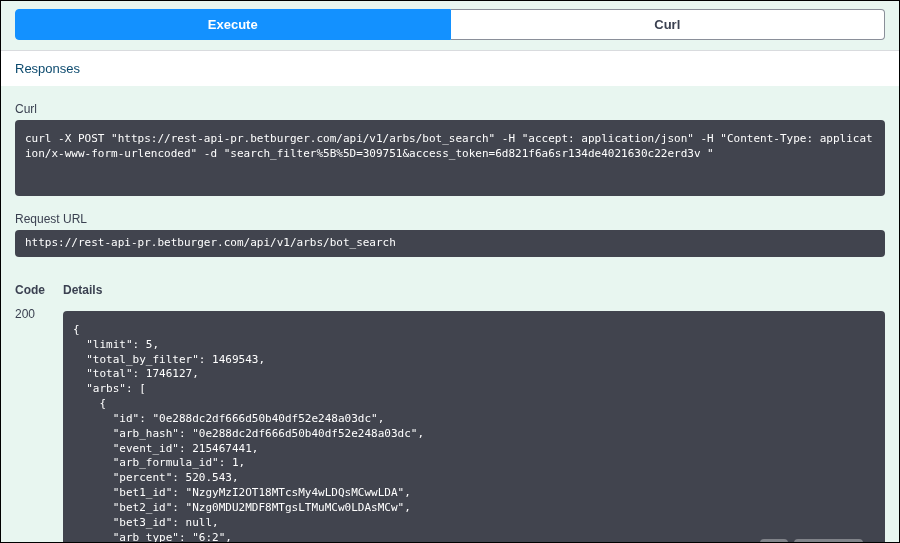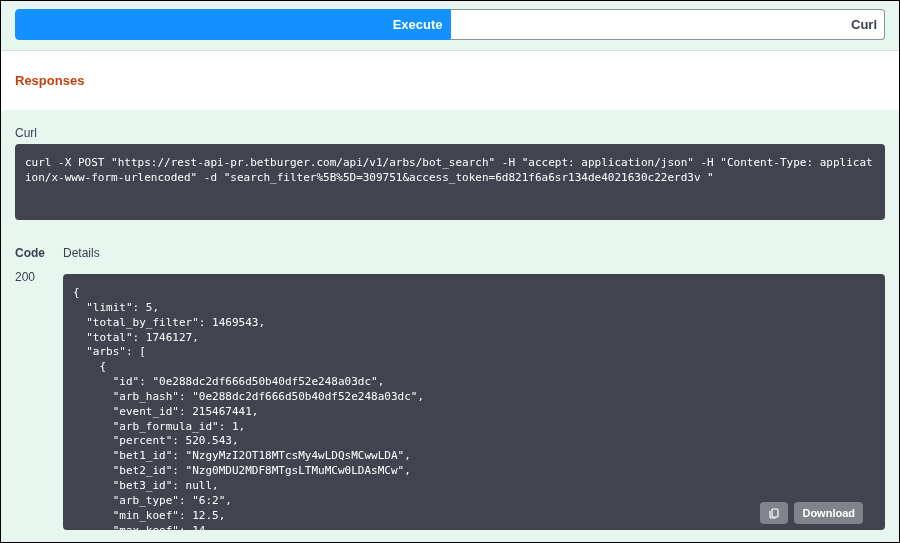--- a/index.html
+++ b/index.html
@@ -1,30 +1,30 @@
 <!DOCTYPE html>
 <html><head>
 <meta charset="utf-8">
 <style>
 html,body{margin:0;padding:0;font-family:Arial,Helvetica,sans-serif;font-size:12px;color:#3b4151;background:#fff}
 .outer{border:1px solid #000;box-sizing:border-box;width:900px;height:543px;overflow:hidden;background:#e8f6f0}
 .btnrow{display:flex;padding:8px 14px 10px}
-.btn{flex:1;text-align:right;padding:7px 7px;font-size:13px;font-weight:700;cursor:pointer;box-sizing:border-box}
+.btn{flex:1;text-align:center;padding:7px 0;font-size:13px;font-weight:700;cursor:pointer;box-sizing:border-box}
 .btn-exec{background:#1391ff;color:#fff;border:1px solid #1391ff;border-radius:4px 0 0 4px}
 .btn-clear{background:#fff;color:#3b4151;border:1px solid #8a8f99;border-left:none;border-radius:0 4px 4px 0}
-.responses-hdr{background:#fff;padding:22px 14px;font-size:13px;font-weight:700;color:#c2410c;border-top:1px solid #d9dbde}
+.responses-hdr{background:#fff;padding:10px 14px;font-size:13px;font-weight:400;color:#0c4a6e;border-top:1px solid #d9dbde}
 .section{padding:8px 14px 0}
 .lbl{font-size:12px;color:#3b4151;margin:8px 0 4px;font-weight:400;font-family:Arial,Helvetica,sans-serif}
 .darkbox{background:#41444e;color:#fff;border-radius:4px;padding:12px 10px;font-family:Consolas,Menlo,monospace;font-size:11px;line-height:1.35;white-space:pre-wrap;word-break:break-all;position:relative}
 .curl-box{min-height:52px}
 .url-box{padding:6px 10px}
 .server{padding:8px 14px 0;font-size:12px;color:#3b4151}
 .cols{display:flex;margin-top:18px}
 .code-col{width:48px;font-weight:700;font-size:12px}
-.det-col{flex:1;font-weight:400;font-size:12px}
+.det-col{flex:1;font-weight:700;font-size:12px}
 .row{display:flex;margin-top:10px}
 .code-val{width:48px;font-weight:400;font-size:12px}
 .det-val{flex:1}
 .body-box{height:232px;overflow:auto;position:relative;margin-top:4px}
 .body-box::-webkit-scrollbar{width:9px}
 .body-box::-webkit-scrollbar-thumb{background:#7b7e86;border-radius:4px}
 .body-box::-webkit-scrollbar-track{background:#5a5d66}
 .float-btns{position:absolute;right:22px;bottom:6px;display:flex;gap:6px}
 .fbtn{background:#808389;color:#fff;border:none;border-radius:4px;padding:5px 8px;font-size:11px;font-weight:700;cursor:pointer;display:flex;align-items:center;gap:4px}
 .icon{width:12px;height:12px;display:inline-block}
@@ -39,20 +39,24 @@
     <div class="btn btn-clear">Curl</div>
   </div>
 
   <div class="responses-hdr">Responses</div>
 
   <div class="section">
     <div class="lbl">Curl</div>
     <div class="darkbox curl-box">curl -X POST "https://rest-api-pr.betburger.com/api/v1/arbs/bot_search" -H "accept: application/json" -H "Content-Type: application/x-www-form-urlencoded" -d "search_filter%5B%5D=309751&amp;access_token=6d821f6a6sr134de4021630c22erd3v "</div>
   </div>
 
+  <div class="section">
+    <div class="lbl">Request URL</div>
+    <div class="darkbox url-box">https://rest-api-pr.betburger.com/api/v1/arbs/bot_search</div>
+  </div>
 
   <div class="server">
     <div class="cols">
       <div class="code-col">Code</div>
       <div class="det-col">Details</div>
     </div>
     <div class="row">
       <div class="code-val">200</div>
       <div class="det-val">
         <div class="body-container">

